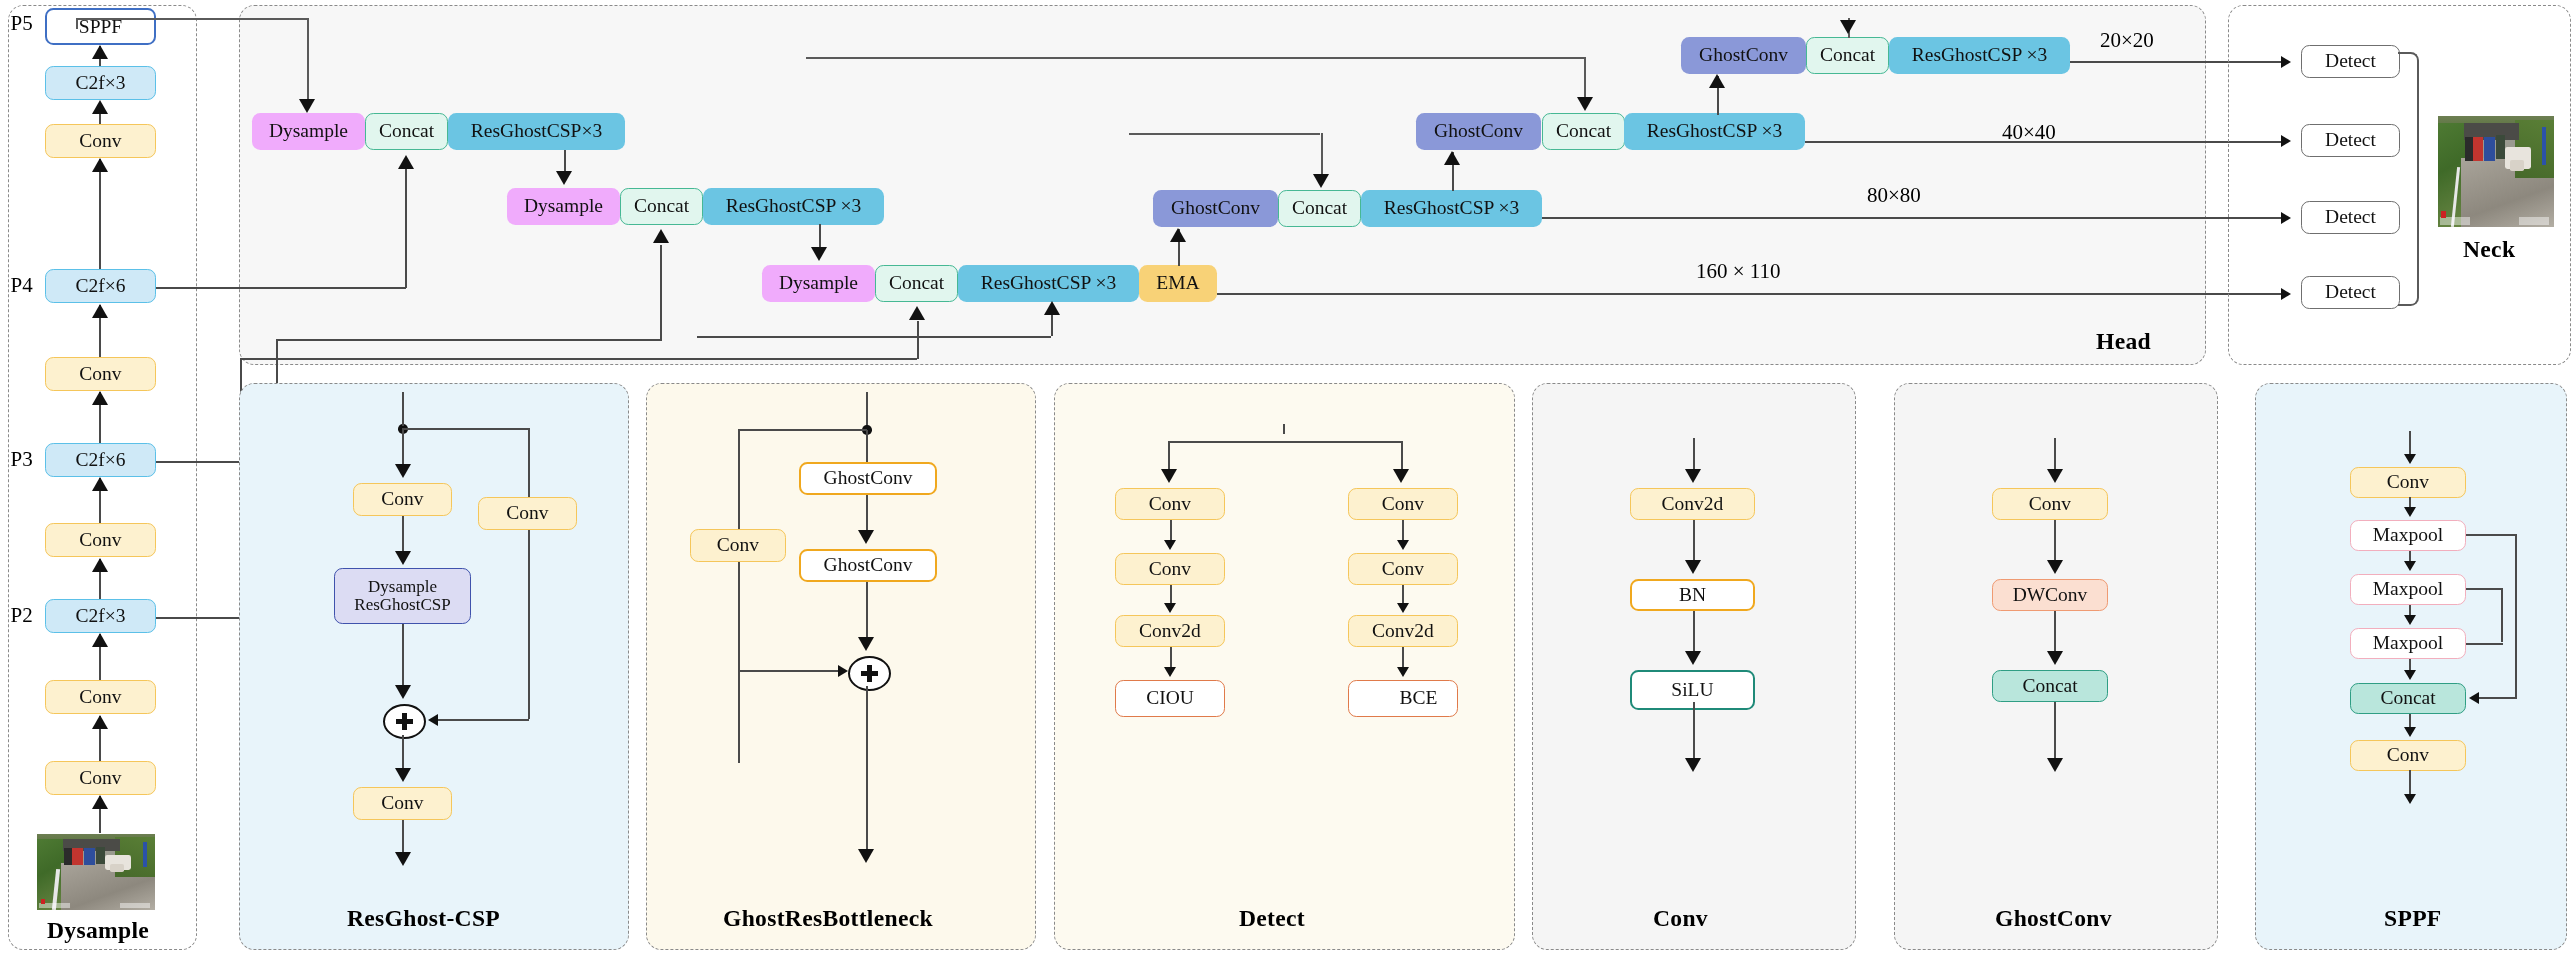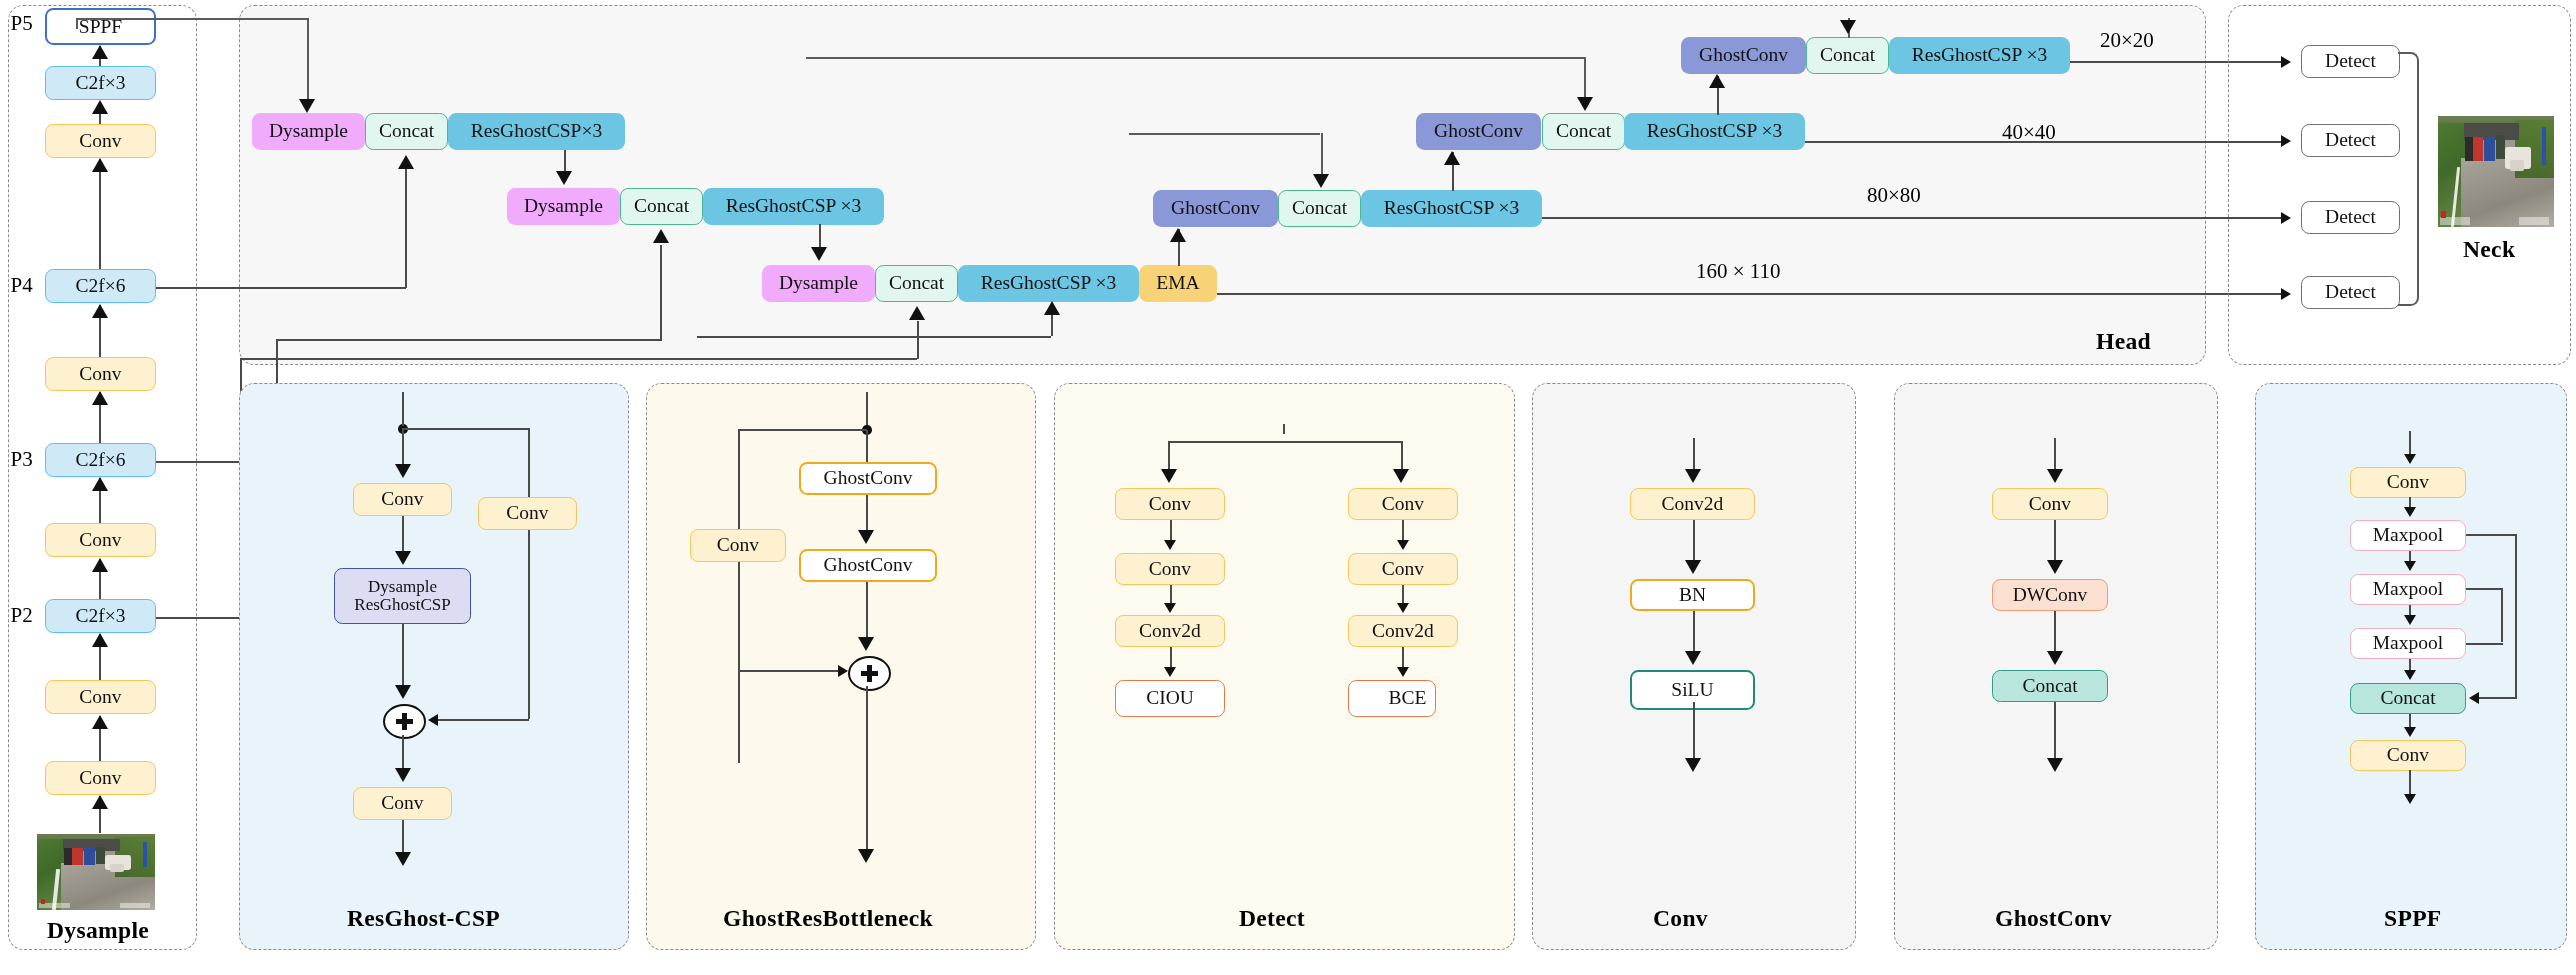--- a/index.html
+++ b/index.html
@@ -386,21 +386,21 @@
   <div class="ar down" style="left:1393px;top:469px;"></div>
 
   <div class="node n-conv" style="left:1115px;top:488px;width:110px;height:32px;">Conv</div>
   <div class="node n-conv" style="left:1115px;top:553px;width:110px;height:32px;">Conv</div>
   <div class="node n-conv2d" style="left:1115px;top:615px;width:110px;height:32px;">Conv2d</div>
   <div class="node n-loss" style="left:1115px;top:680px;width:110px;height:37px;">CIOU</div>
 
   <div class="node n-conv" style="left:1348px;top:488px;width:110px;height:32px;">Conv</div>
   <div class="node n-conv" style="left:1348px;top:553px;width:110px;height:32px;">Conv</div>
   <div class="node n-conv2d" style="left:1348px;top:615px;width:110px;height:32px;">Conv2d</div>
-  <div class="node n-loss" style="left:1348px;top:680px;width:88px;height:37px;padding-left:31px;">BCE</div>
+  <div class="node n-loss" style="left:1348px;top:680px;width:110px;height:37px;padding-left:31px;">BCE</div>
 
   <div class="ln v" style="left:1170px;top:520px;height:21px;"></div>
   <div class="ar sm down" style="left:1164px;top:540px;"></div>
   <div class="ln v" style="left:1170px;top:585px;height:19px;"></div>
   <div class="ar sm down" style="left:1164px;top:603px;"></div>
   <div class="ln v" style="left:1170px;top:647px;height:21px;"></div>
   <div class="ar sm down" style="left:1164px;top:667px;"></div>
 
   <div class="ln v" style="left:1402px;top:520px;height:21px;"></div>
   <div class="ar sm down" style="left:1397px;top:540px;"></div>

